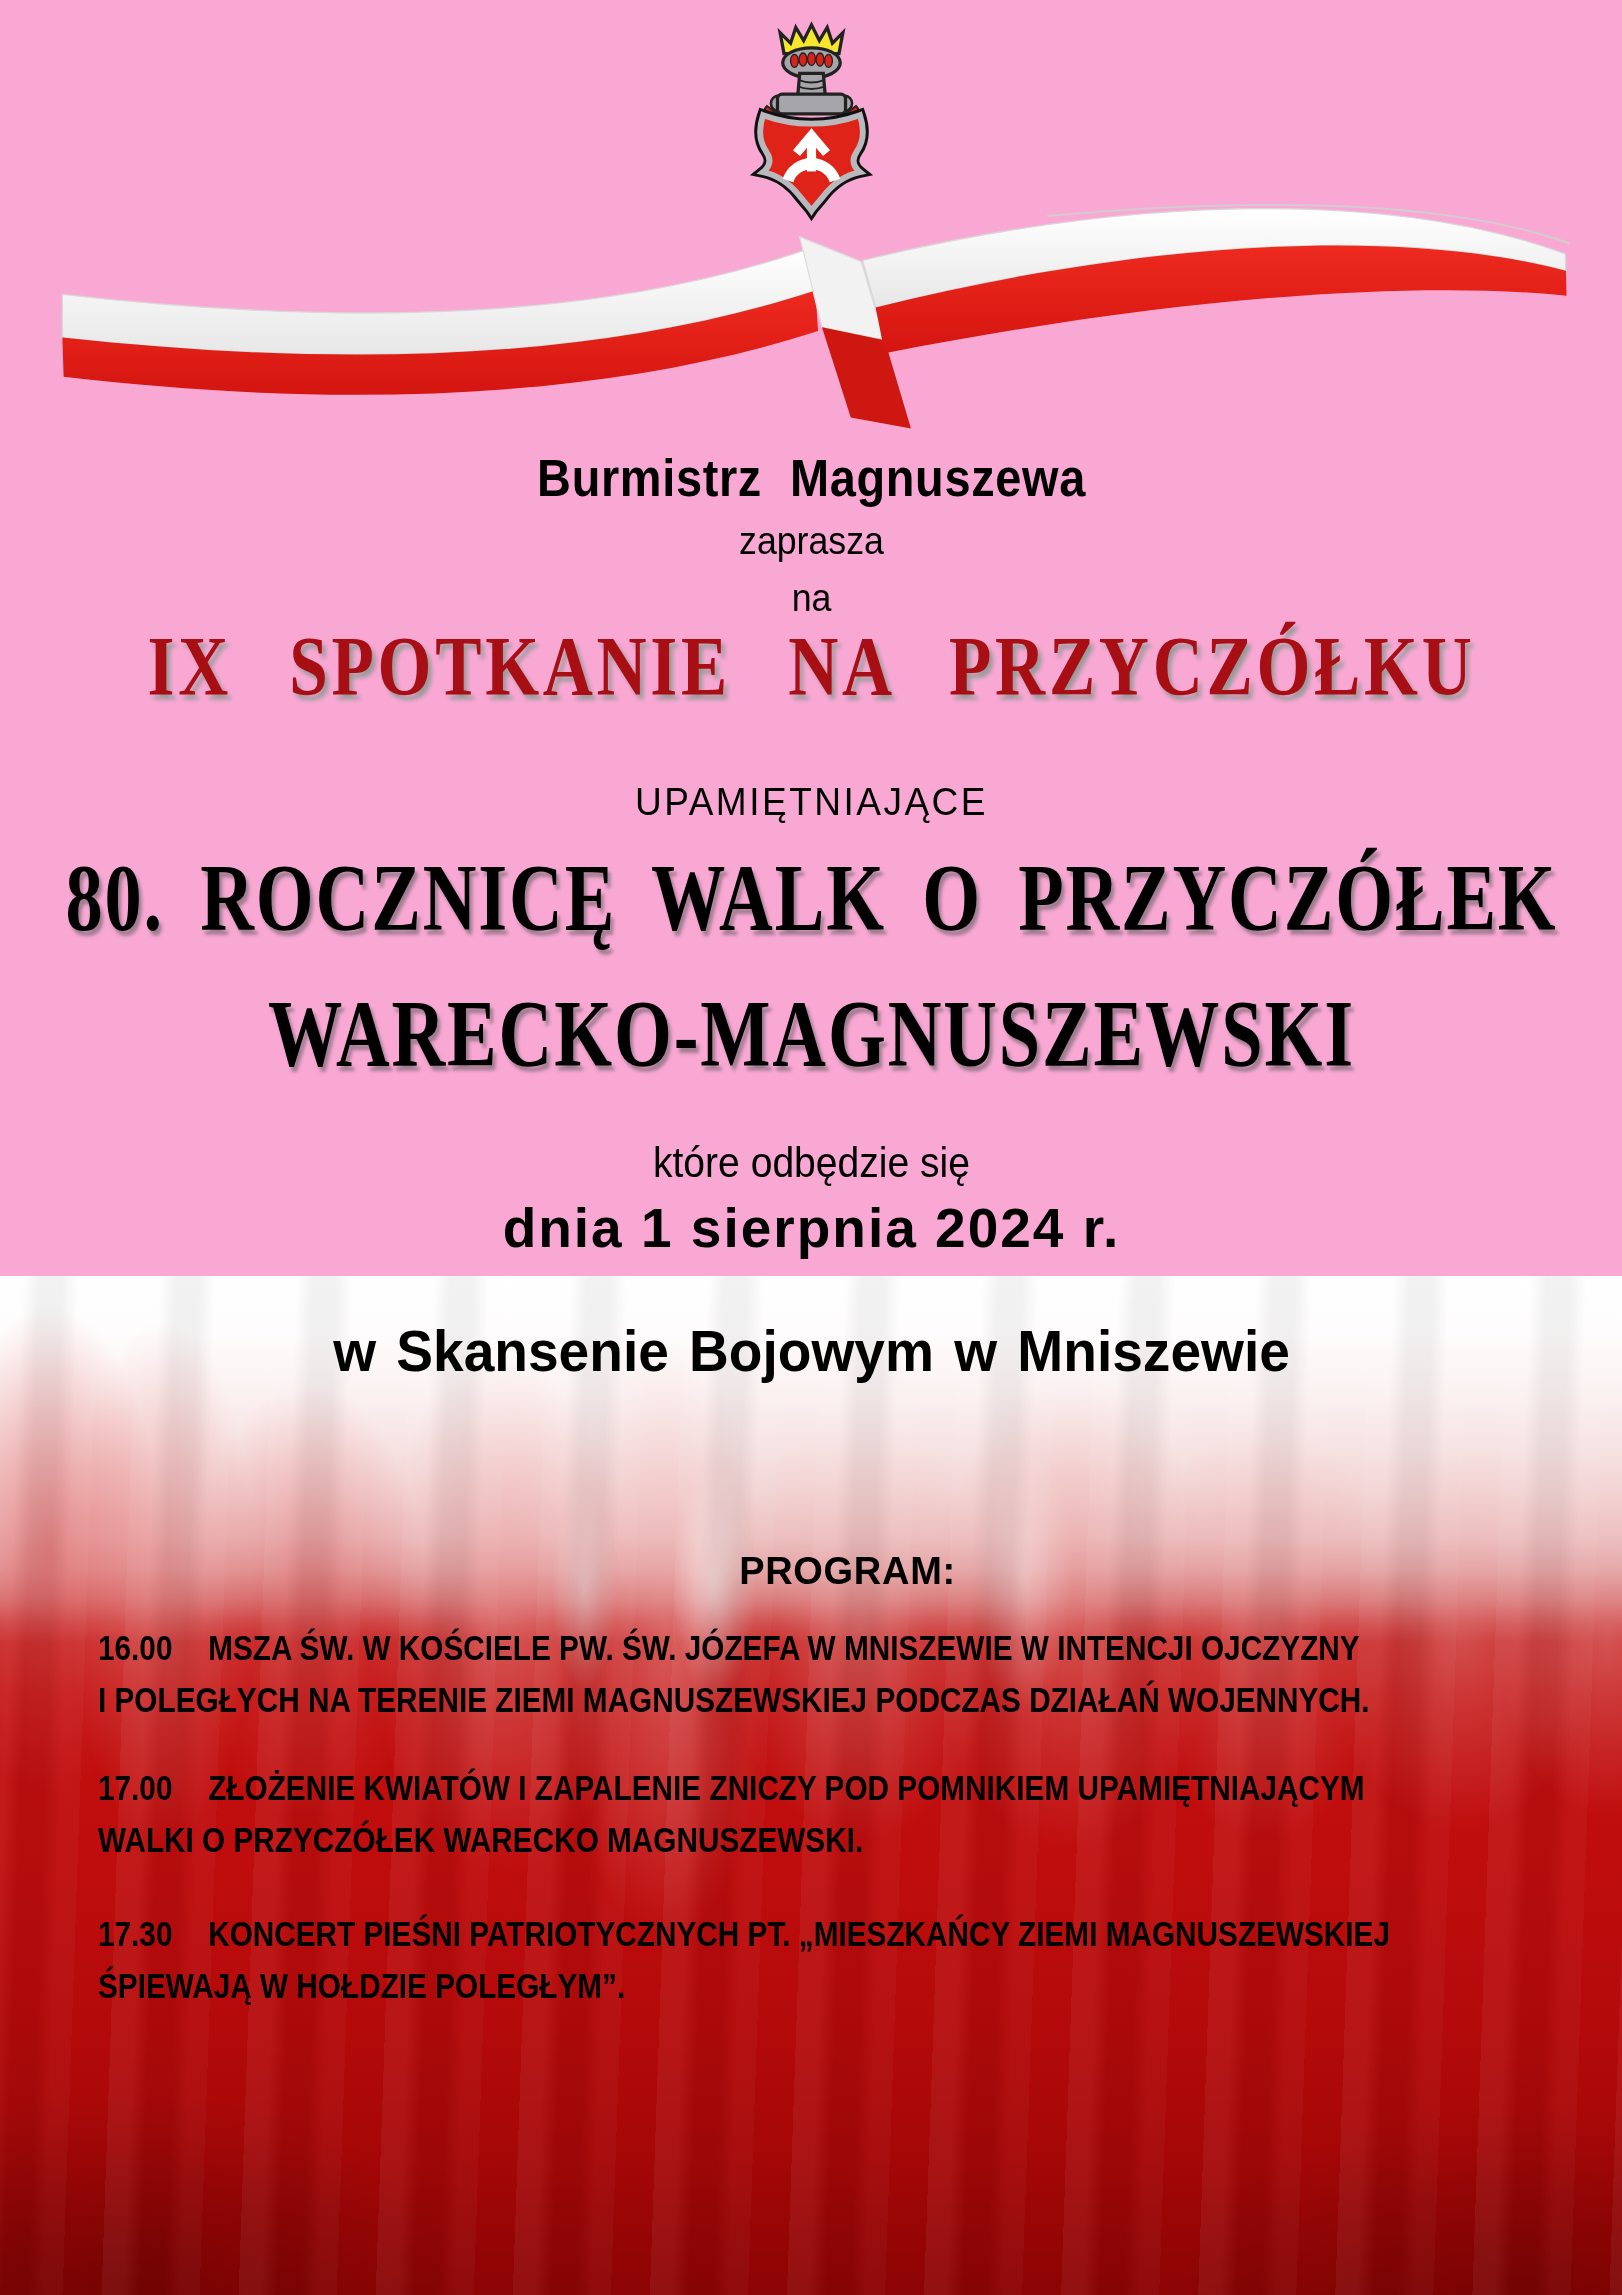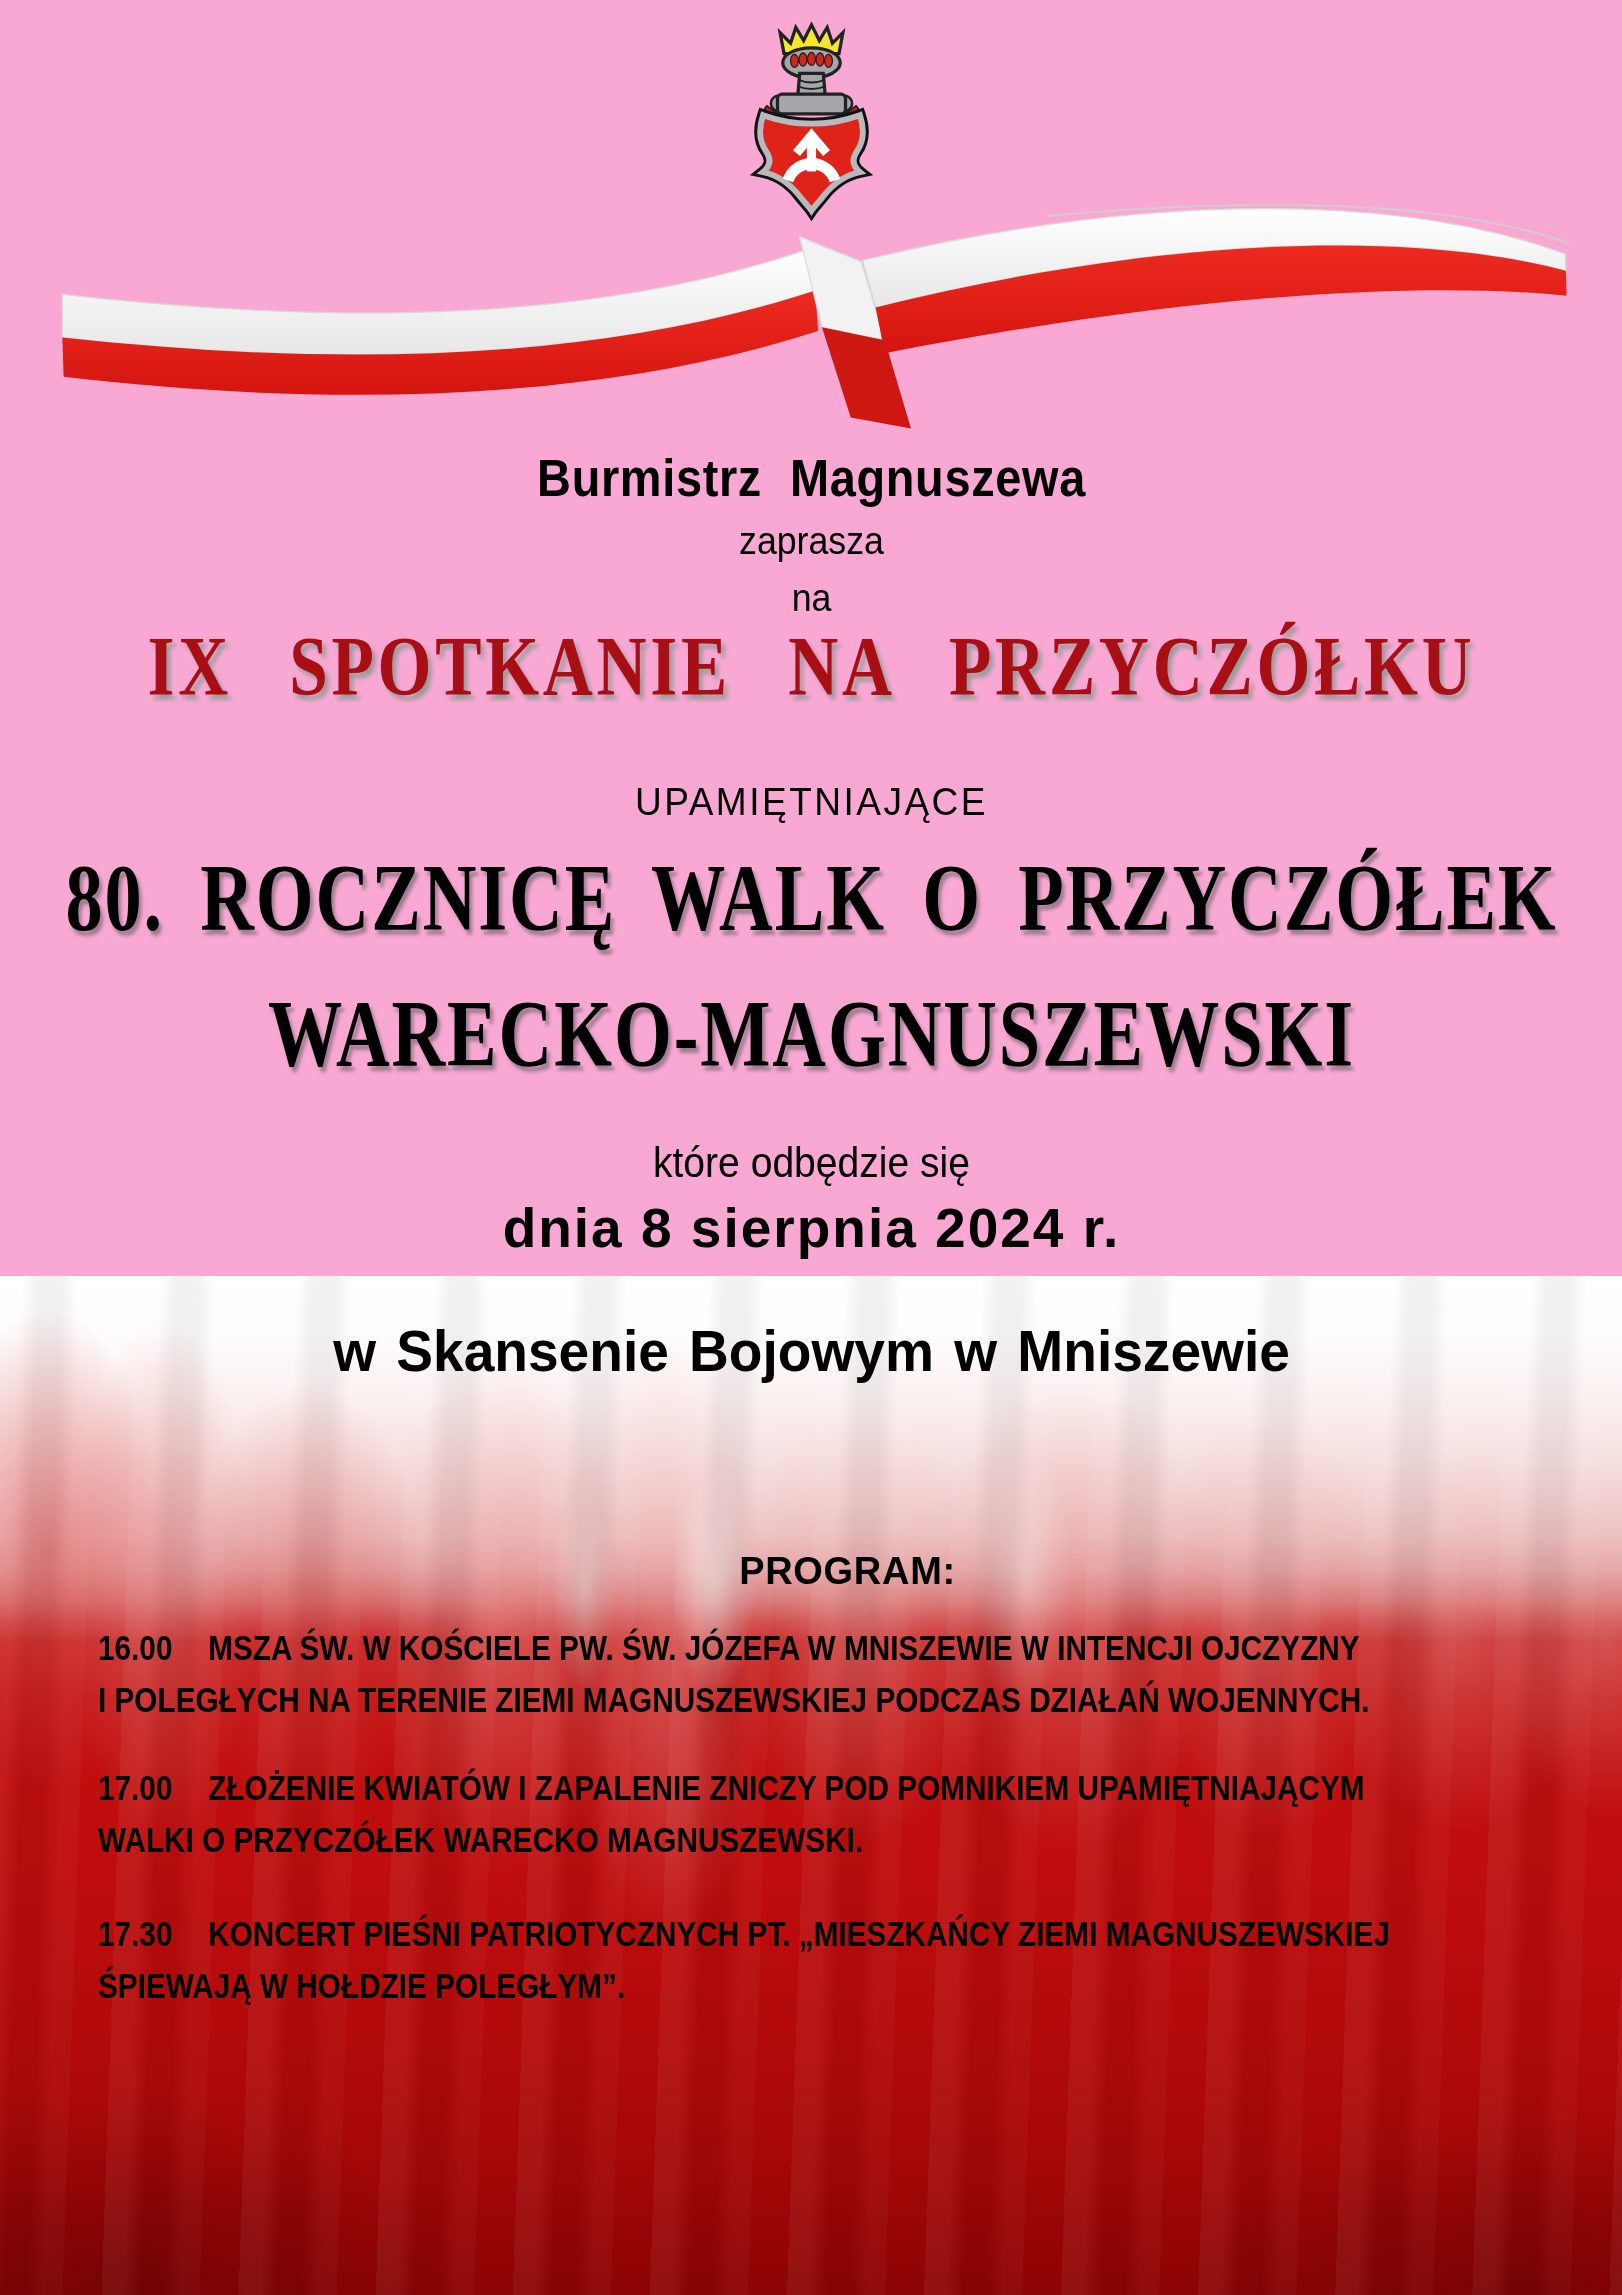--- a/index.html
+++ b/index.html
@@ -140,21 +140,21 @@
   <div class="abs intro3">na</div>
 
   <div class="abs stencil title-red">IX SPOTKANIE NA PRZYCZÓŁKU</div>
 
   <div class="abs subtitle">UPAMIĘTNIAJĄCE</div>
 
   <div class="abs stencil ann ann1">80. ROCZNICĘ WALK O PRZYCZÓŁEK</div>
   <div class="abs stencil ann ann2">WARECKO-MAGNUSZEWSKI</div>
 
   <div class="abs date-intro">które odbędzie się</div>
-  <div class="abs date">dnia 8 sierpnia 2024 r.</div>
+  <div class="abs date">dnia 1 sierpnia 2024 r.</div>
   <div class="abs venue">w Skansenie Bojowym w Mniszewie</div>
 
   <div class="abs prog-head">PROGRAM:</div>
 
   <div class="prog-entry e1">
     <div>
       <span class="prog-time">16.00</span><span>MSZA ŚW. W KOŚCIELE PW. ŚW. JÓZEFA W MNISZEWIE W INTENCJI OJCZYZNY</span>
     </div>
     <div>I POLEGŁYCH NA TERENIE ZIEMI MAGNUSZEWSKIEJ PODCZAS DZIAŁAŃ WOJENNYCH.</div>
   </div>

